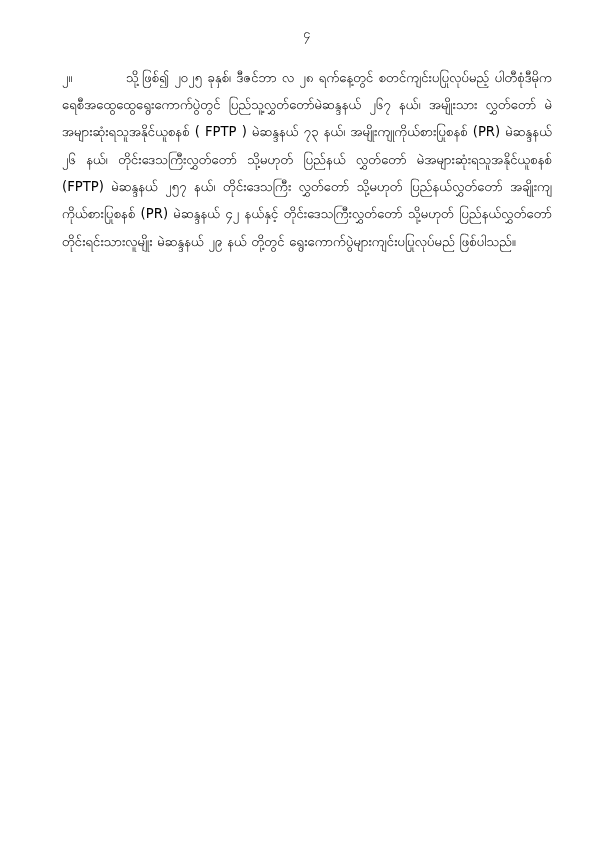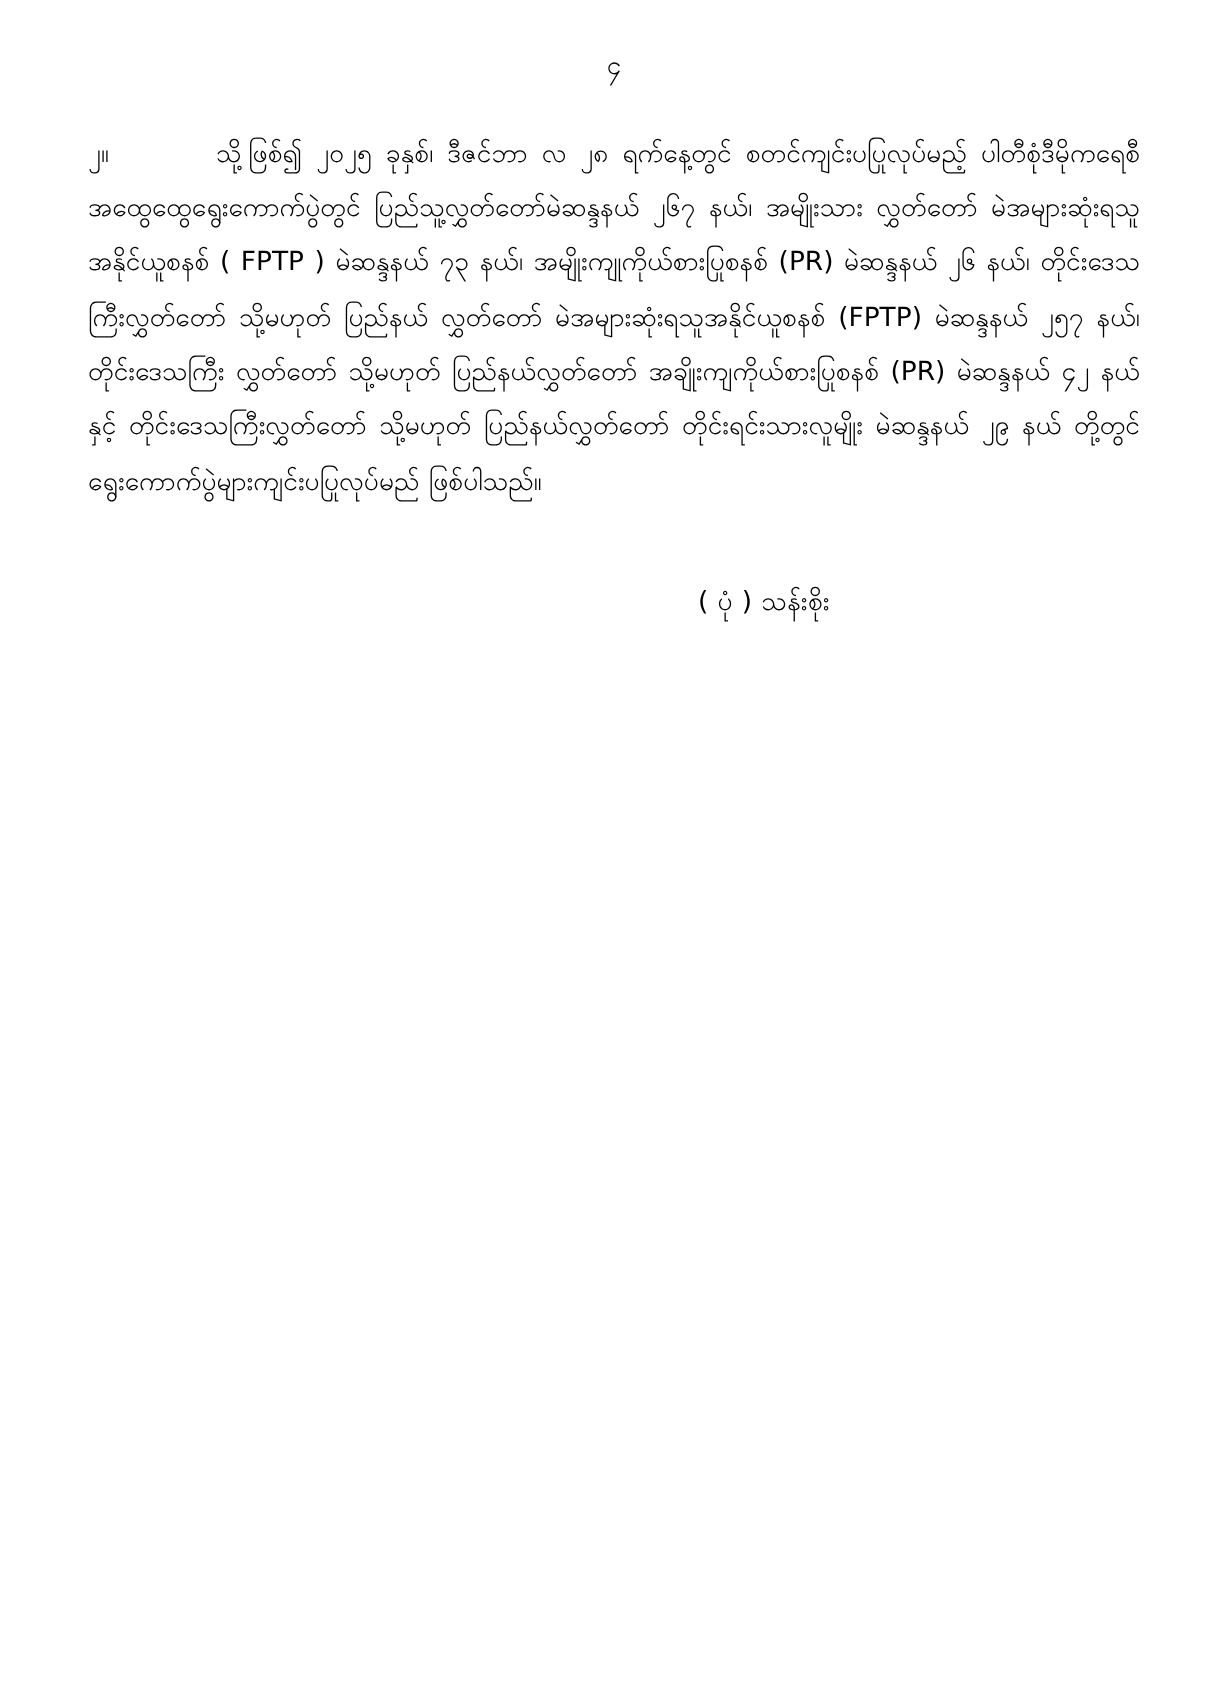--- a/index.html
+++ b/index.html
@@ -30,21 +30,21 @@
     letter-spacing: 0;
   }
   .body-block {
     font-size: 13.2px;
     line-height: 2.07;
     text-align: justify;
     text-justify: inter-word;
     word-spacing: 0.5px;
   }
   .para {
-    margin: 0;
+    margin: 18px;
     text-align: justify;
   }
   .para .marker {
     display: inline-block;
     min-width: 18px;
   }
   .para .indent {
     display: inline-block;
     width: 46px;
   }
@@ -71,18 +71,17 @@
 
 <div class="page">
 
   <div class="page-number">၄</div>
 
   <div class="body-block">
     <p class="para"><span class="marker">၂။</span><span class="indent"></span><span>သို့ဖြစ်၍ ၂၀၂၅ ခုနှစ်၊ ဒီဇင်ဘာ လ ၂၈ ရက်နေ့တွင် စတင်ကျင်းပပြုလုပ်မည့် ပါတီစုံဒီမိုကရေစီအထွေထွေရွေးကောက်ပွဲတွင် ပြည်သူ့လွှတ်တော်မဲဆန္ဒနယ် ၂၆၇ နယ်၊ အမျိုးသား လွှတ်တော် မဲအများဆုံးရသူအနိုင်ယူစနစ် ( FPTP ) မဲဆန္ဒနယ် ၇၃ နယ်၊ အမျိုးကျုကိုယ်စားပြုစနစ် (PR) မဲဆန္ဒနယ် ၂၆ နယ်၊ တိုင်းဒေသကြီးလွှတ်တော် သို့မဟုတ် ပြည်နယ် လွှတ်တော် မဲအများဆုံးရသူအနိုင်ယူစနစ် (FPTP) မဲဆန္ဒနယ် ၂၅၇ နယ်၊ တိုင်းဒေသကြီး လွှတ်တော် သို့မဟုတ် ပြည်နယ်လွှတ်တော် အချိုးကျကိုယ်စားပြုစနစ် (PR) မဲဆန္ဒနယ် ၄၂ နယ်နှင့် တိုင်းဒေသကြီးလွှတ်တော် သို့မဟုတ် ပြည်နယ်လွှတ်တော် တိုင်းရင်းသားလူမျိုး မဲဆန္ဒနယ် ၂၉ နယ် တို့တွင် ရွေးကောက်ပွဲများကျင်းပပြုလုပ်မည် ဖြစ်ပါသည်။</span></p>
   </div>
 
   <div class="signature-block">
-    <p class="sig-line sig-name">( ပုံ ) သန်းစိုး</p>
   </div>
 
   <div class="blank-area"></div>
 
 </div>
 
 </body></html>

